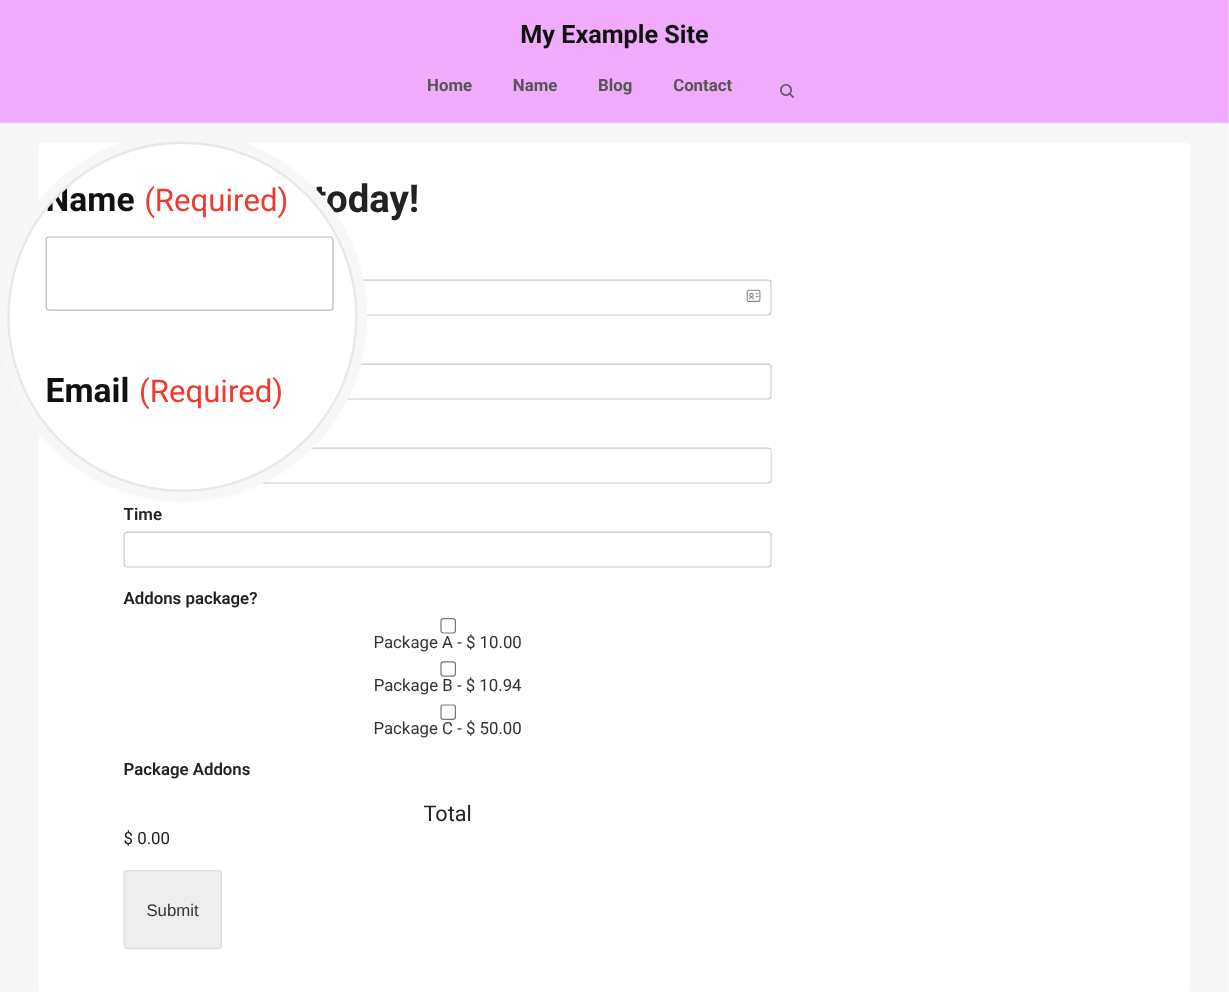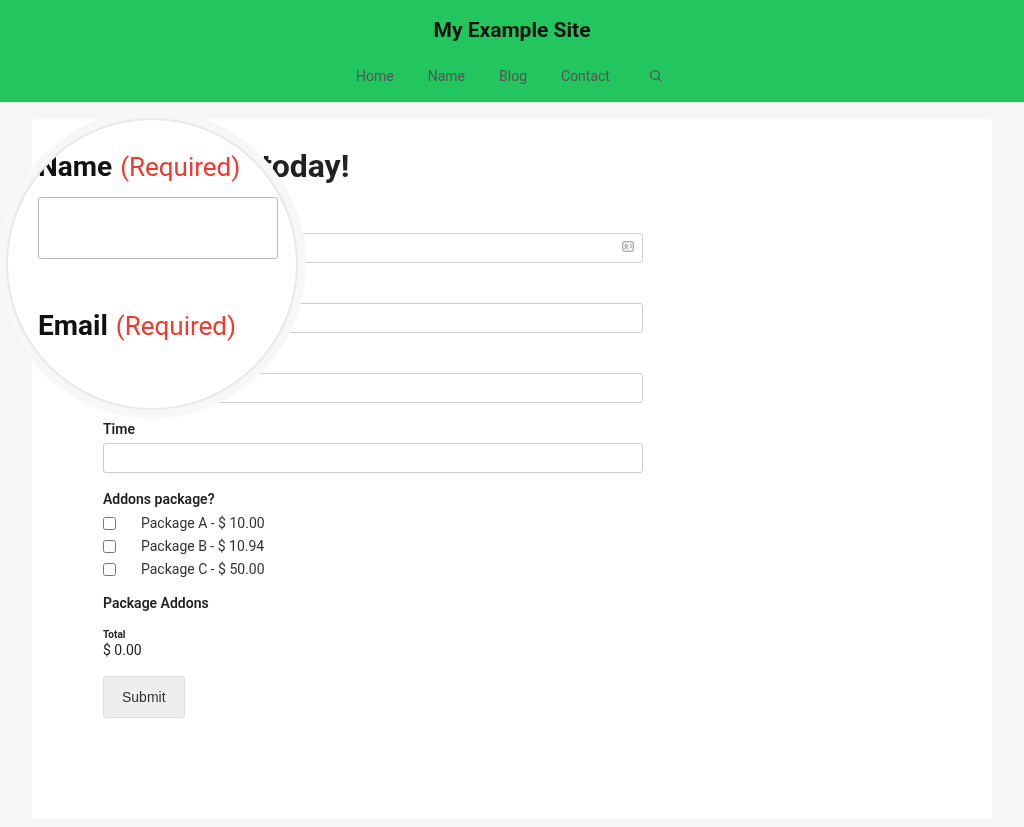--- a/index.html
+++ b/index.html
@@ -8,35 +8,35 @@
     background: #fff;
     color: #222;
     width: 1024px;
     height: 827px;
     overflow: hidden;
     position: relative;
   }
   header {
     border-bottom: 1px solid #e5e5e5;
     padding: 18px 0 0 0;
-    background: #22c55e;
+    background: #f0abfc;
   }
   .site-title {
     text-align: center;
     font-weight: 700;
     font-size: 21px;
     color: #111;
     margin-bottom: 22px;
   }
   nav {
     display: flex;
     justify-content: center;
-    align-items: center;
     gap: 34px;
     padding-bottom: 14px;
+    font-weight: bold;
   }
   nav a {
     color: #555;
     text-decoration: none;
     font-size: 14px;
   }
   .search-btn {
     background: none;
     border: none;
     cursor: pointer;
@@ -109,34 +109,35 @@
   }
   .group-label {
     font-weight: 600;
     font-size: 14px;
     margin-bottom: 8px;
     display: block;
   }
   .choice-row {
     display: flex;
     align-items: center;
-    gap: 25px;
+    gap: 0;
     font-size: 14px;
     color: #333;
     margin-bottom: 7px;
+    flex-direction: column;
   }
   .choice-row input { margin: 0; }
   .total-block { margin-top: 12px; }
-  .total-label { font-weight: 700; font-size: 10px; }
+  .total-label { font-weight: 400; font-size: 18px; text-align: center; }
   .total-value { font-size: 14px; margin-top: 2px; }
   .submit-btn {
     margin-top: 18px;
     background: #eee;
     border: 1px solid #ddd;
-    padding: 12px 18px;
+    padding: 24px 18px;
     font-size: 14px;
     border-radius: 3px;
     cursor: pointer;
     color: #333;
   }
   .autofill-icon {
     position: absolute;
     right: 8px;
     top: 50%;
     transform: translateY(-50%);

